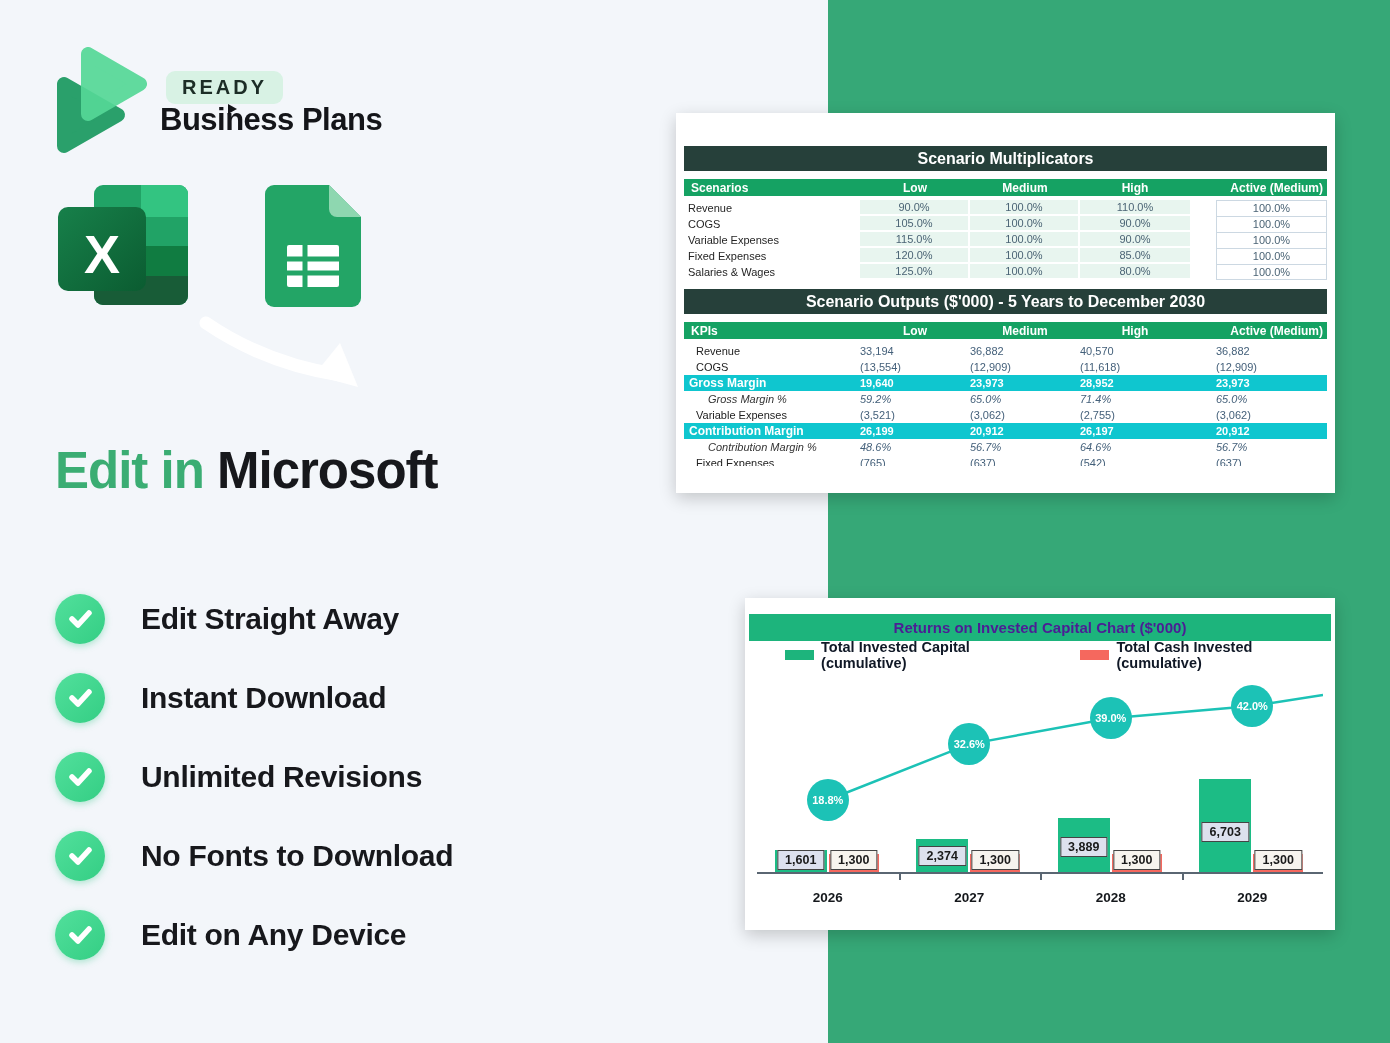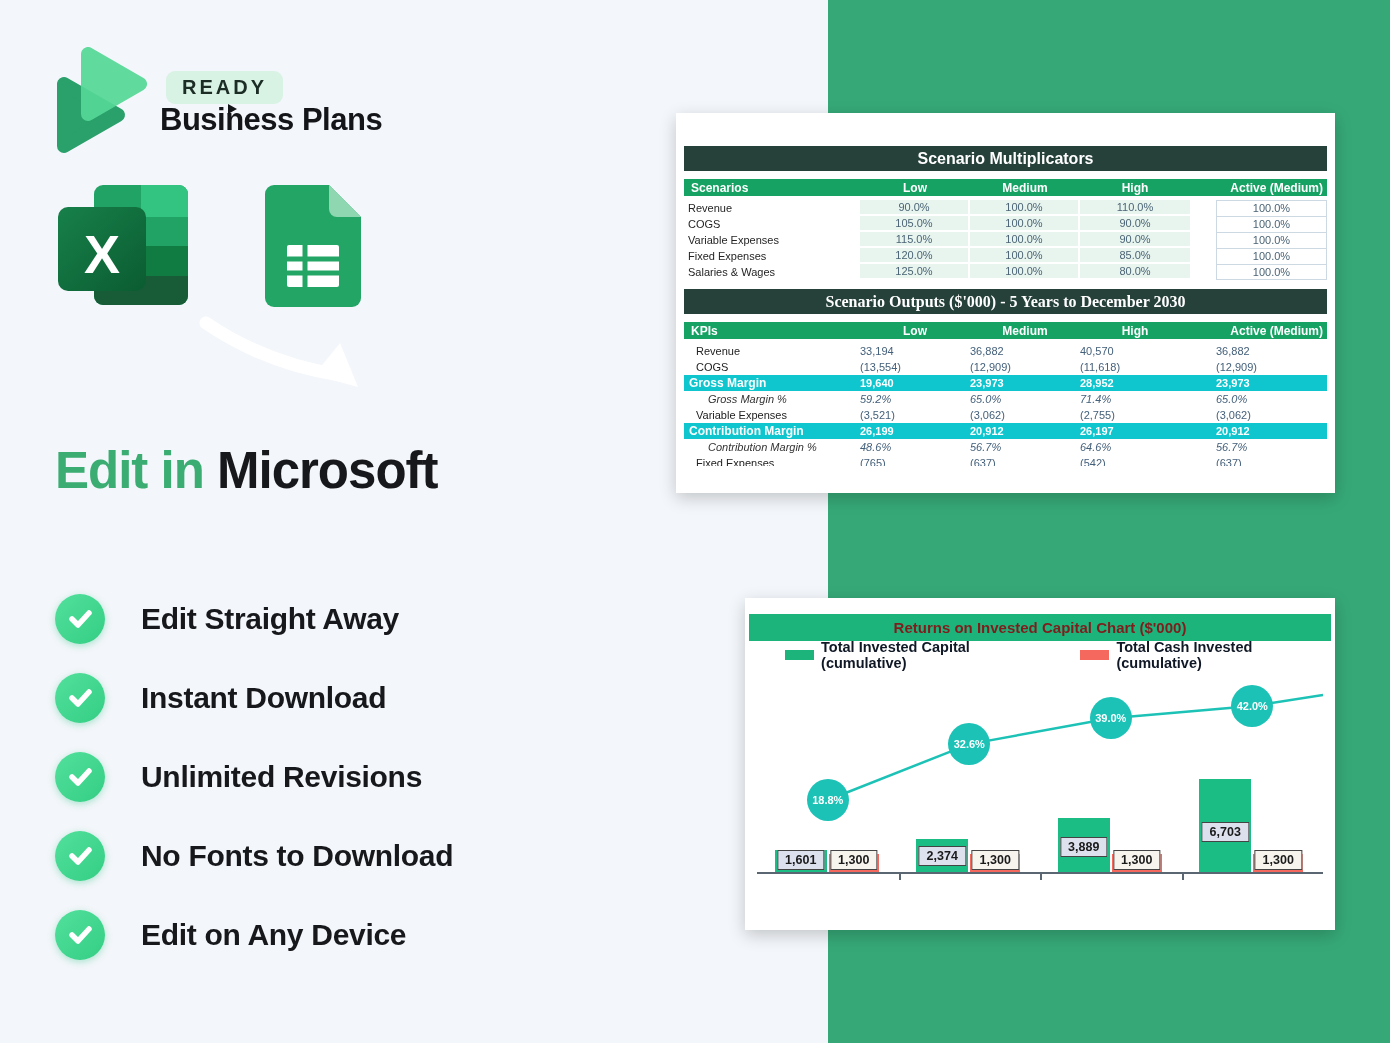--- a/index.html
+++ b/index.html
@@ -30,21 +30,21 @@
          background:linear-gradient(135deg,#52e09c,#34ce84);display:flex;align-items:center;
          justify-content:center;margin-right:36px;box-shadow:0 2px 7px rgba(60,200,140,.4);}
   .feature-label{font-size:30px;font-weight:800;color:#17181c;letter-spacing:-0.3px;}
 
   
   .card1{position:absolute;left:676px;top:113px;width:659px;height:380px;background:#fff;
          box-shadow:0 5px 16px rgba(0,0,0,.2);overflow:hidden;padding:0 8px;box-sizing:border-box;}
   .tbar{height:25px;background:#26403a;color:#fff;font-weight:bold;font-size:16px;
         display:flex;align-items:center;justify-content:center;}
   .tbar1{margin-top:33px;margin-bottom:8px;}
-  .tbar2{margin-top:9px;margin-bottom:8px;font-family:Liberation Serif, serif;}
+  .tbar2{margin-top:9px;margin-bottom:8px;}
   .grid{display:grid;grid-template-columns:176px 110px 110px 110px 26px 111px;align-items:center;}
   .ghead{height:17px;background:#15a263;color:#fff;font-weight:bold;font-size:12px;margin-bottom:4px;}
   .h-label{padding-left:7px;}
   .h-col{text-align:center;}
   .h-active{text-align:right;padding-right:4px;}
   .m-row{height:16px;font-size:11px;}
   .m-label{padding-left:4px;color:#252525;}
   .m-val{background:#e8f5ef;text-align:center;color:#4b6475;height:16px;line-height:14px;
          box-sizing:border-box;border-bottom:2px solid #fff;border-right:2px solid #fff;}
   .m-val.last{border-right:none;}
@@ -58,21 +58,21 @@
   .o-val.active{padding-right:5px;}
   .style-italic .o-label{font-style:italic;padding-left:24px;color:#333;}
   .style-italic .o-val{font-style:italic;}
   .style-highlight{background:#0fc6cf;}
   .style-highlight .o-label{color:#fff;font-weight:bold;padding-left:5px;font-size:12px;}
   .style-highlight .o-val{color:#fff;font-weight:bold;}
 
   
   .card2{position:absolute;left:745px;top:598px;width:590px;height:332px;background:#fff;
          box-shadow:0 5px 16px rgba(0,0,0,.2);}
-  .c2-title{margin:16px 4px 0;height:27px;background:#1db47c;color:#7f1d1d;font-weight:bold;
+  .c2-title{margin:16px 4px 0;height:27px;background:#1db47c;color:#4c1d95;font-weight:bold;
             font-size:15px;display:flex;align-items:center;justify-content:center;}
   .legend{margin:5px 14px 0 40px;display:flex;justify-content:space-between;align-items:center;height:18px;gap:43px;}
   .leg-item{display:flex;align-items:center;font-size:14.5px;font-weight:bold;color:#101826;}
   .swatch{width:32px;height:10px;margin-right:7px;}
   .sw-g{background:#1db47c;}
   .sw-r{background:#f5685e;}
   .plot{position:absolute;left:12px;right:12px;top:67px;height:207px;border-bottom:2px solid #5a6672;}
   .groups{position:absolute;left:0;top:0;right:0;bottom:0;display:flex;}
   .cg{flex:1;position:relative;}
   .bar-g{position:absolute;bottom:0;left:calc(50% - 53px);width:52px;background:#1cbc85;}
@@ -355,13 +355,19 @@
     <div class="tick" style="left:50%"></div>
     <div class="tick" style="left:75%"></div>
     <svg id="line-svg" width="566" height="207">
       <polyline id="roi-line" fill="none" stroke="#1cc2b6" stroke-width="2.5" points="70.8,135.0 212.3,79.1 353.8,53.2 495.3,41.0 566,30"></polyline>
     </svg>
   <div class="circle" style="left: 49.75px; top: 114px;">18.8%</div>
       <div class="circle" style="left: 191.25px; top: 58.11px;">32.6%</div>
       <div class="circle" style="left: 332.75px; top: 32.19px;">39.0%</div>
       <div class="circle" style="left: 474.25px; top: 20.04px;">42.0%</div>
     </div>
+  <div class="years" id="chart-years">
+      <div class="year">2026</div>
+      <div class="year">2027</div>
+      <div class="year">2028</div>
+      <div class="year">2029</div>
+    </div>
 </div>
 
 </body></html>

